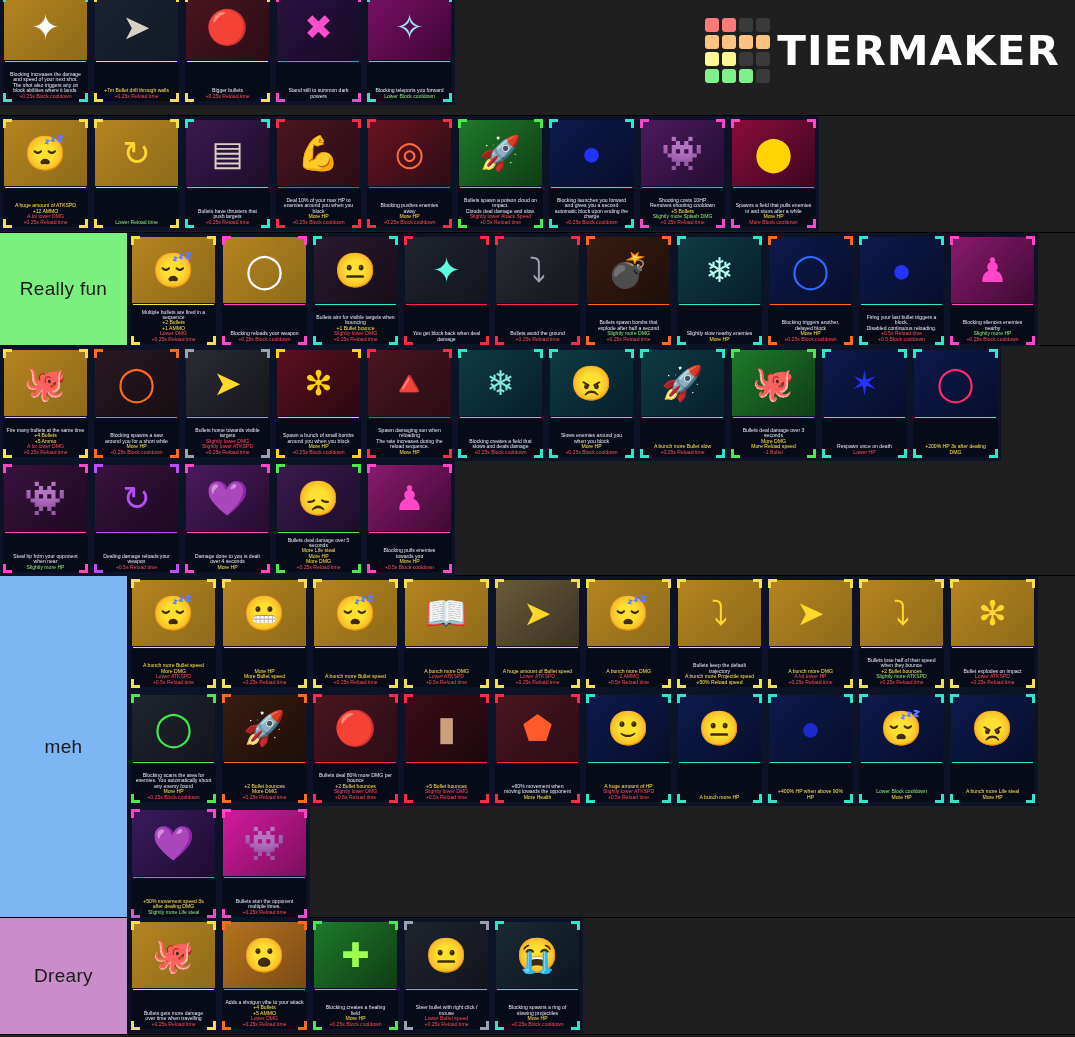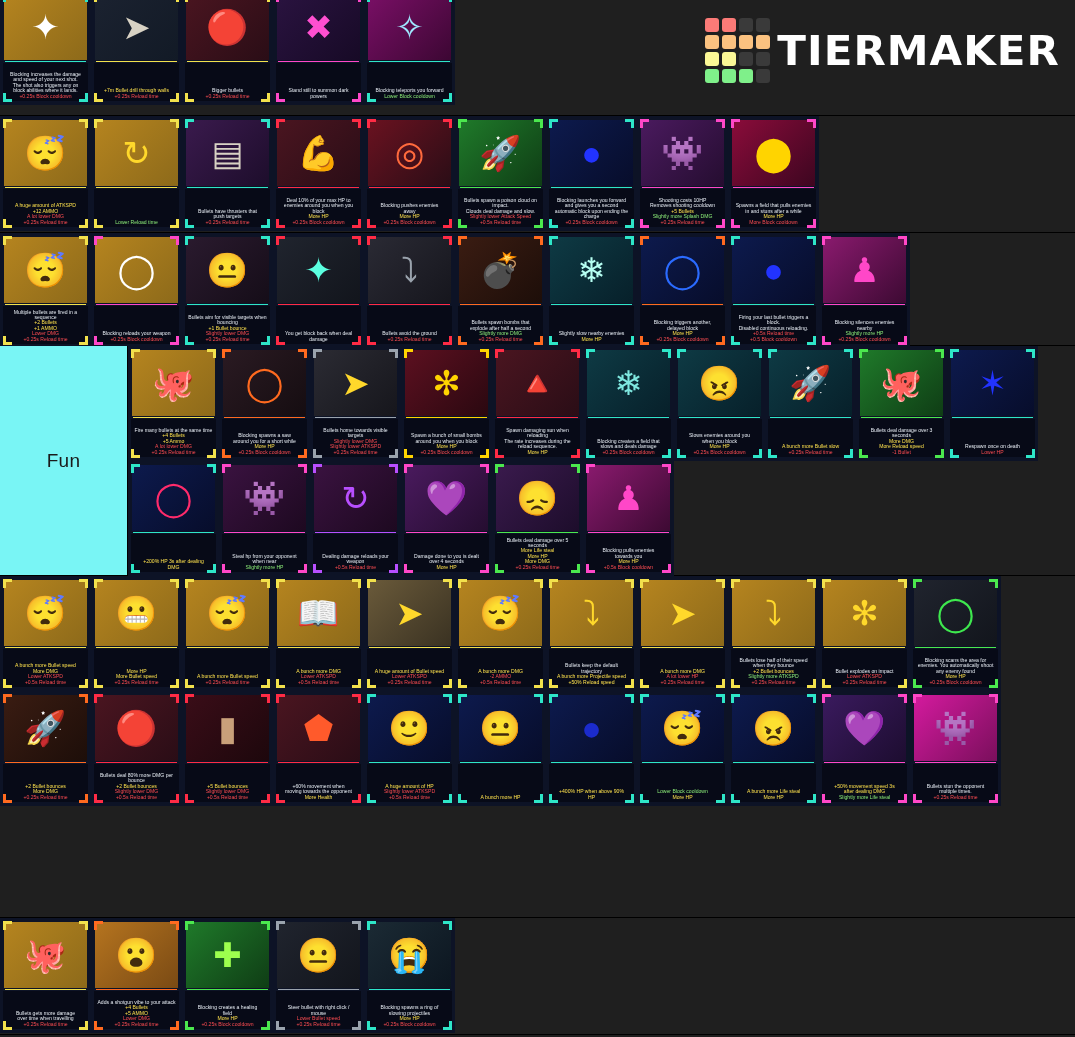--- a/index.html
+++ b/index.html
@@ -413,20 +413,21 @@
             <div class="frame">
               <div class="cornertl" style="border-color: rgb(255, 71, 200);"></div>
               <div class="cornertr" style="border-color: rgb(255, 71, 200);"></div>
               <div class="cornerbl" style="border-color: rgb(255, 71, 200);"></div>
               <div class="cornerbr" style="border-color: rgb(255, 71, 200);"></div>
             </div>
           </div>
         </div>
       </div>
       <div class="tier-row" style="height: 113px;">
+        <div class="tier-label" style="background: rgb(123, 240, 127);">Really fun</div>
         <div class="tier-cards">
           <div class="card">
             <div class="art" style="background: linear-gradient(135deg, rgb(181, 132, 31), rgb(141, 106, 26));">
               <div class="glyph" style="color: rgb(255, 216, 43);">😴</div>
             </div>
             <div class="divider" style="background: rgb(242, 225, 76);"></div>
             <div class="desc">
               <div class="line ">Multiple bullets are fired in a sequence</div>
               <div class="line pos">+2 Bullets</div>
               <div class="line pos">+1 AMMO</div>
@@ -592,21 +593,20 @@
             <div class="frame">
               <div class="cornertl" style="border-color: rgb(255, 71, 200);"></div>
               <div class="cornertr" style="border-color: rgb(255, 71, 200);"></div>
               <div class="cornerbl" style="border-color: rgb(255, 71, 200);"></div>
               <div class="cornerbr" style="border-color: rgb(255, 71, 200);"></div>
             </div>
           </div>
         </div>
       </div>
       <div class="tier-row" style="height: 230px;">
-        <div class="tier-label" style="background: rgb(121, 245, 245);">Fun</div>
         <div class="tier-cards">
           <div class="card">
             <div class="art" style="background: linear-gradient(135deg, rgb(181, 132, 31), rgb(141, 106, 26));">
               <div class="glyph" style="color: rgb(255, 216, 43);">🐙</div>
             </div>
             <div class="divider" style="background: rgb(242, 225, 76);"></div>
             <div class="desc">
               <div class="line ">Fire many bullets at the same time</div>
               <div class="line pos">+4 Bullets</div>
               <div class="line pos">+5 Ammo</div>
@@ -880,20 +880,21 @@
             <div class="frame">
               <div class="cornertl" style="border-color: rgb(255, 71, 200);"></div>
               <div class="cornertr" style="border-color: rgb(255, 71, 200);"></div>
               <div class="cornerbl" style="border-color: rgb(255, 71, 200);"></div>
               <div class="cornerbr" style="border-color: rgb(255, 71, 200);"></div>
             </div>
           </div>
         </div>
       </div>
       <div class="tier-row" style="height: 342px;">
+        <div class="tier-label" style="background: rgb(126, 181, 245);">meh</div>
         <div class="tier-cards">
           <div class="card">
             <div class="art" style="background: linear-gradient(135deg, rgb(181, 132, 31), rgb(141, 106, 26));">
               <div class="glyph" style="color: rgb(255, 216, 43);">😴</div>
             </div>
             <div class="divider" style="background: rgb(242, 225, 76);"></div>
             <div class="desc">
               <div class="line pos">A bunch more Bullet speed</div>
               <div class="line pos">More DMG</div>
               <div class="line neg">Lower ATKSPD</div>
@@ -1260,20 +1261,21 @@
             <div class="frame">
               <div class="cornertl" style="border-color: rgb(255, 71, 200);"></div>
               <div class="cornertr" style="border-color: rgb(255, 71, 200);"></div>
               <div class="cornerbl" style="border-color: rgb(255, 71, 200);"></div>
               <div class="cornerbr" style="border-color: rgb(255, 71, 200);"></div>
             </div>
           </div>
         </div>
       </div>
       <div class="tier-row" style="height: 117px;">
+        <div class="tier-label" style="background: rgb(203, 140, 203);">Dreary</div>
         <div class="tier-cards">
           <div class="card">
             <div class="art" style="background: linear-gradient(135deg, rgb(181, 132, 31), rgb(141, 106, 26));">
               <div class="glyph" style="color: rgb(255, 216, 43);">🐙</div>
             </div>
             <div class="divider" style="background: rgb(242, 225, 76);"></div>
             <div class="desc">
               <div class="line ">Bullets gets more damage</div>
               <div class="line ">over time when travelling</div>
               <div class="line neg">+0.25s Reload time</div>

